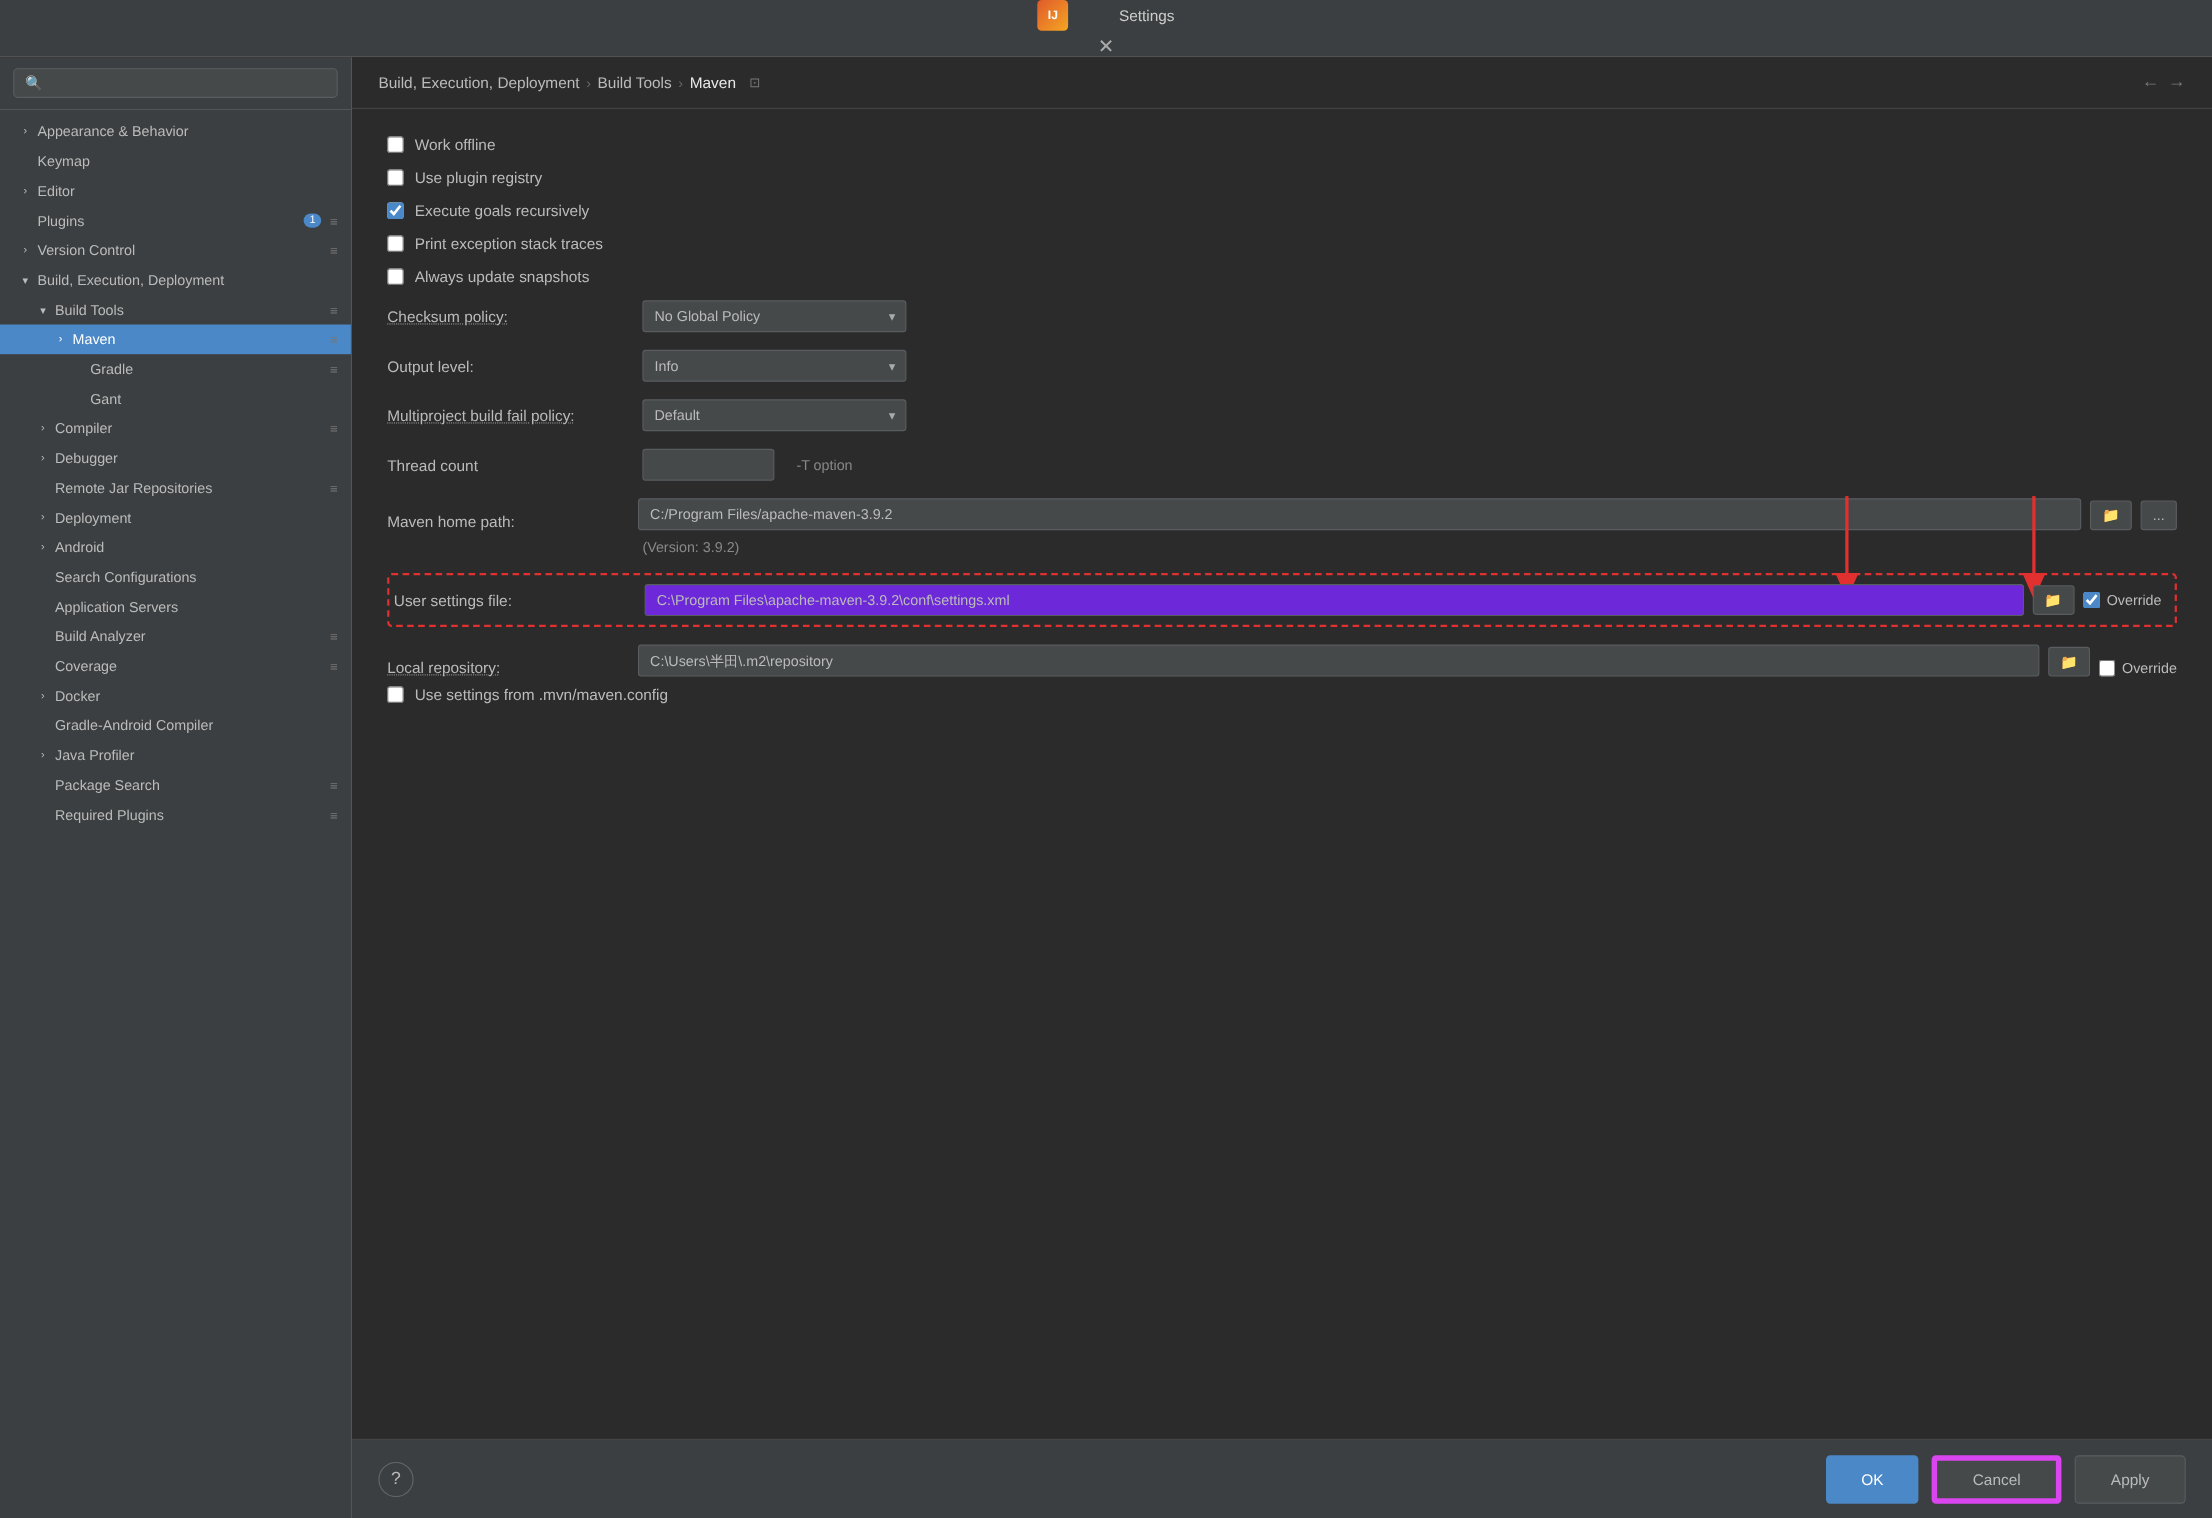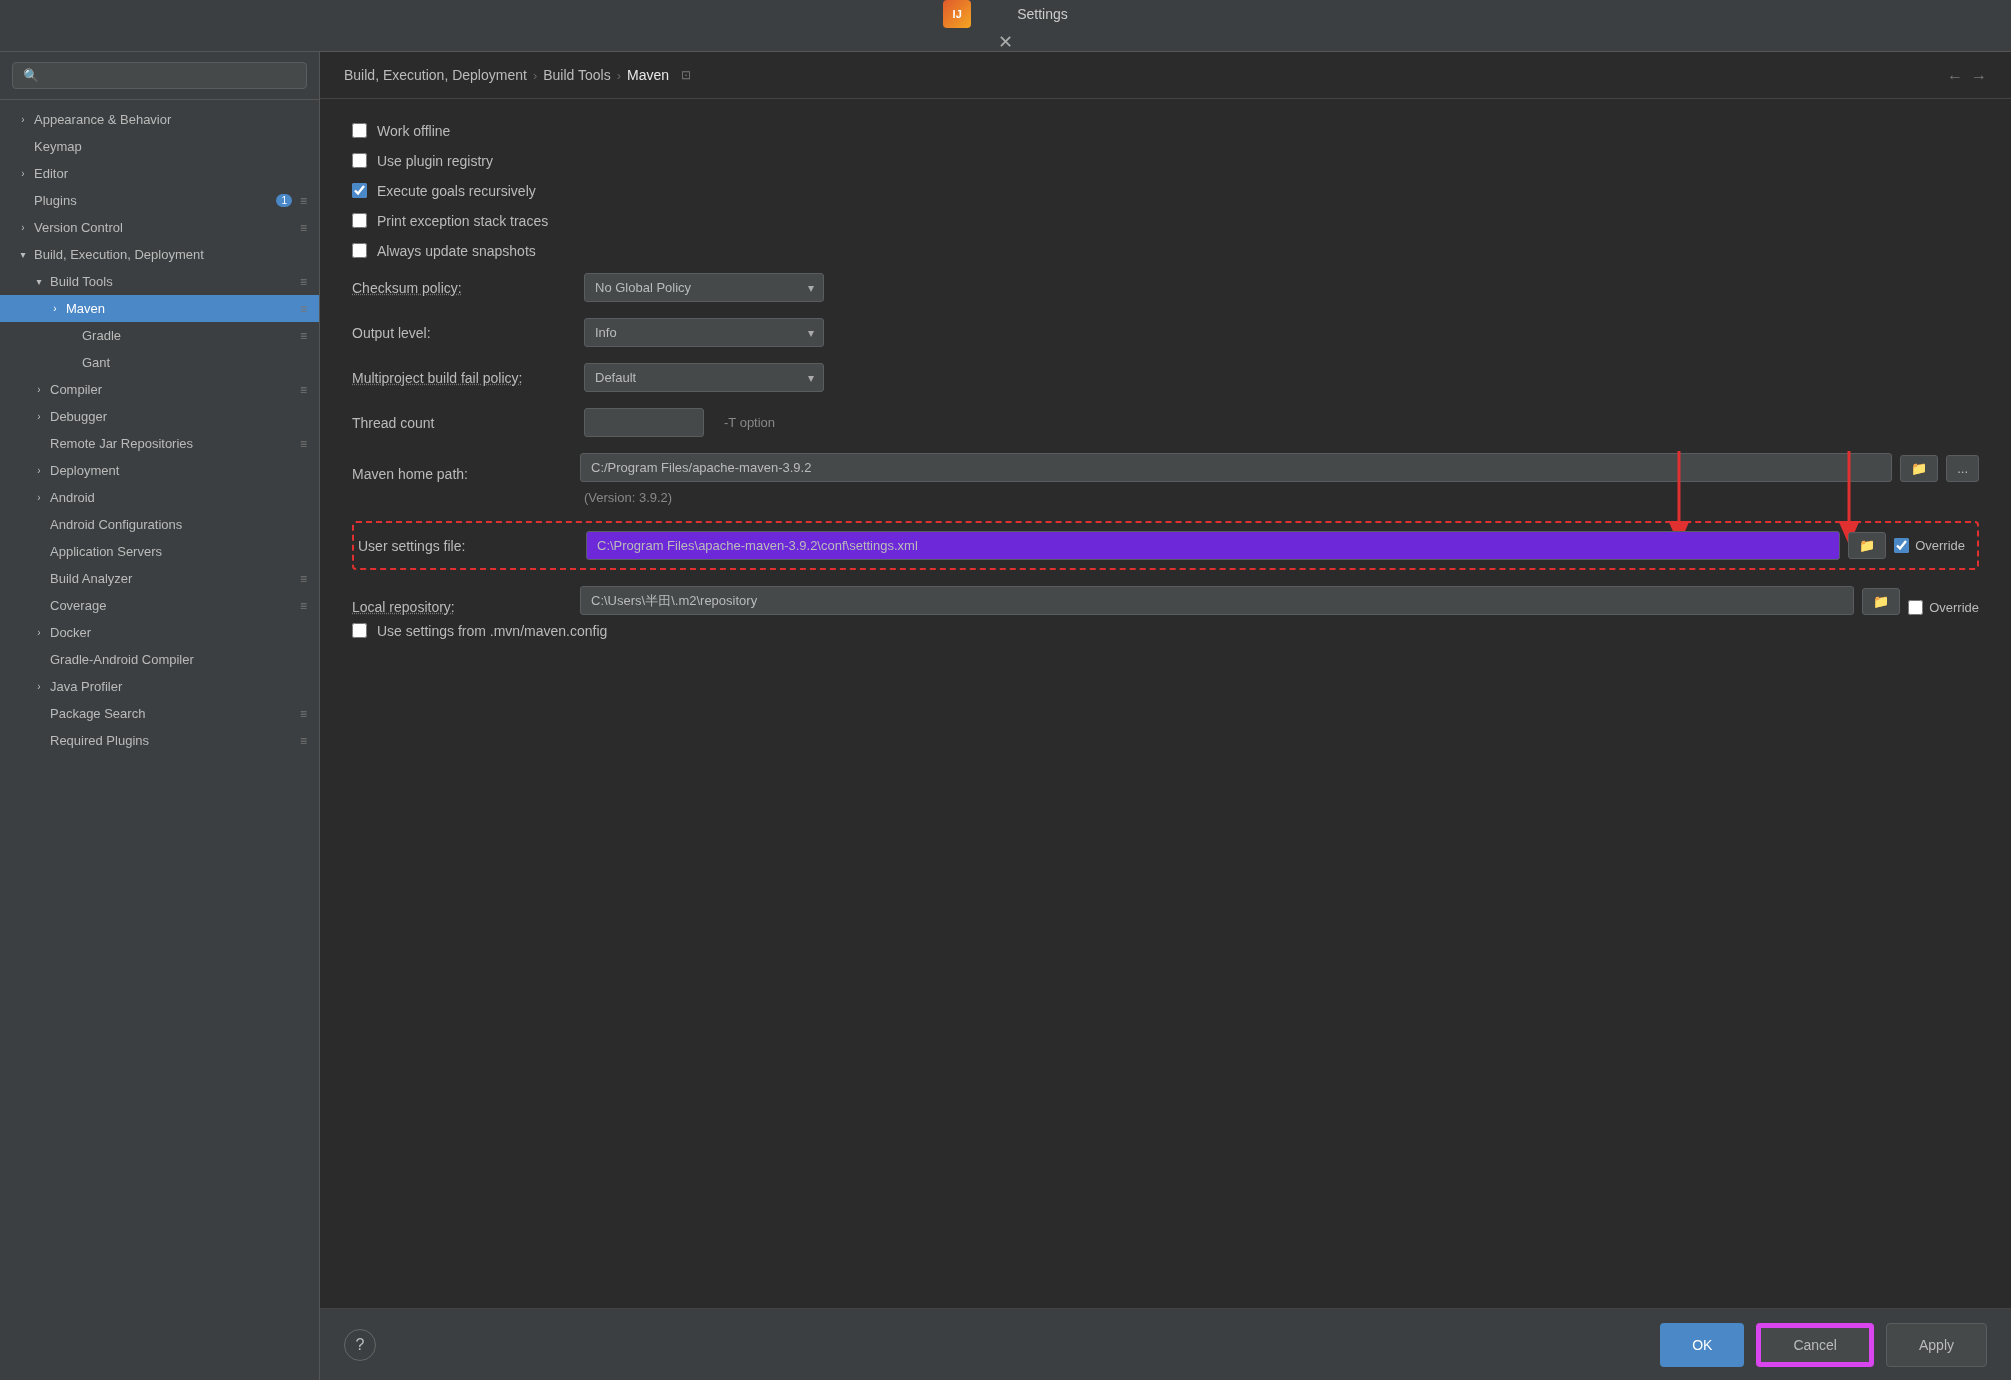--- a/index.html
+++ b/index.html
@@ -182,21 +182,21 @@
     
     .settings-form {
       flex: 1;
       overflow-y: auto;
       padding: 24px 32px;
     }
 
     
     .checkbox-row {
       display: flex;
-      align-items: flex-start;
+      align-items: flex-end;
       margin-bottom: 14px;
       gap: 10px;
     }
     .checkbox-row input[type="checkbox"] {
       width: 15px;
       height: 15px;
       accent-color: #4a88c7;
       cursor: pointer;
       flex-shrink: 0;
     }
@@ -485,21 +485,21 @@
         <div class="sidebar-item" style="padding-left: 32px;">
           <span class="arrow">›</span>
           <span class="sidebar-item-label">Deployment</span>
         </div>
         <div class="sidebar-item" style="padding-left: 32px;">
           <span class="arrow">›</span>
           <span class="sidebar-item-label">Android</span>
         </div>
         <div class="sidebar-item" style="padding-left: 32px;">
           <span style="width: 18px; display: inline-block;"></span>
-          <span class="sidebar-item-label">Android Configurations</span>
+          <span class="sidebar-item-label">Search Configurations</span>
         </div>
         <div class="sidebar-item" style="padding-left: 32px;">
           <span style="width: 18px; display: inline-block;"></span>
           <span class="sidebar-item-label">Application Servers</span>
         </div>
         <div class="sidebar-item" style="padding-left: 32px;">
           <span style="width: 18px; display: inline-block;"></span>
           <span class="sidebar-item-label">Build Analyzer</span>
           <span class="icon-small">≡</span>
         </div>

